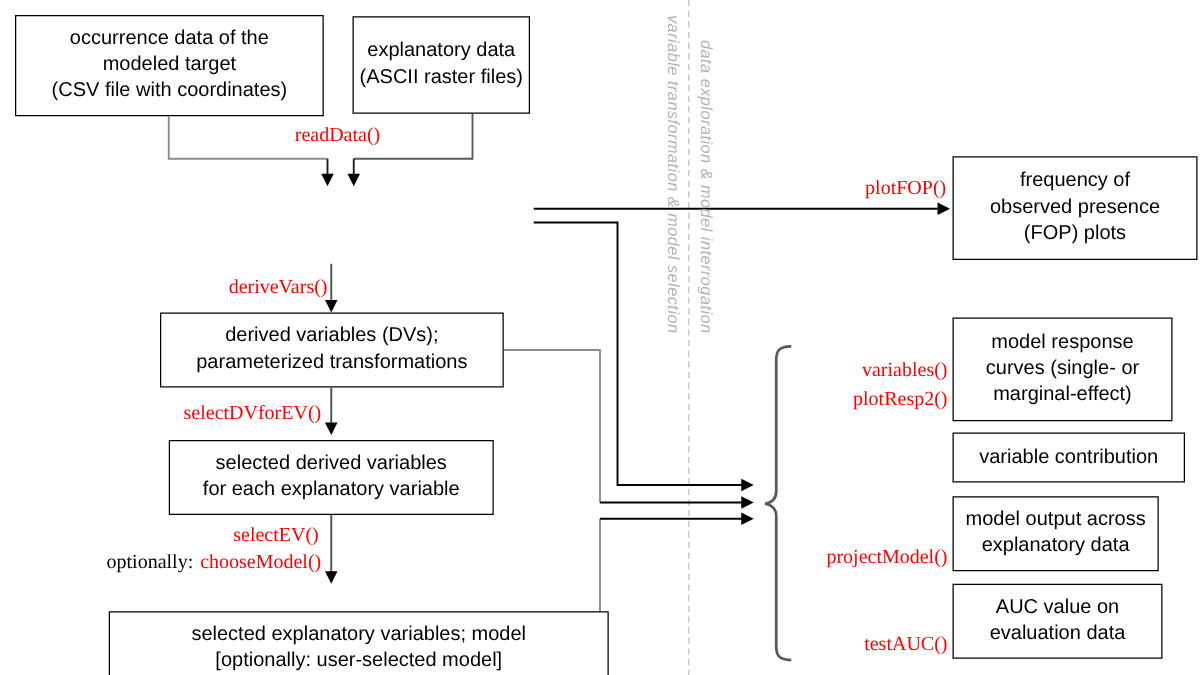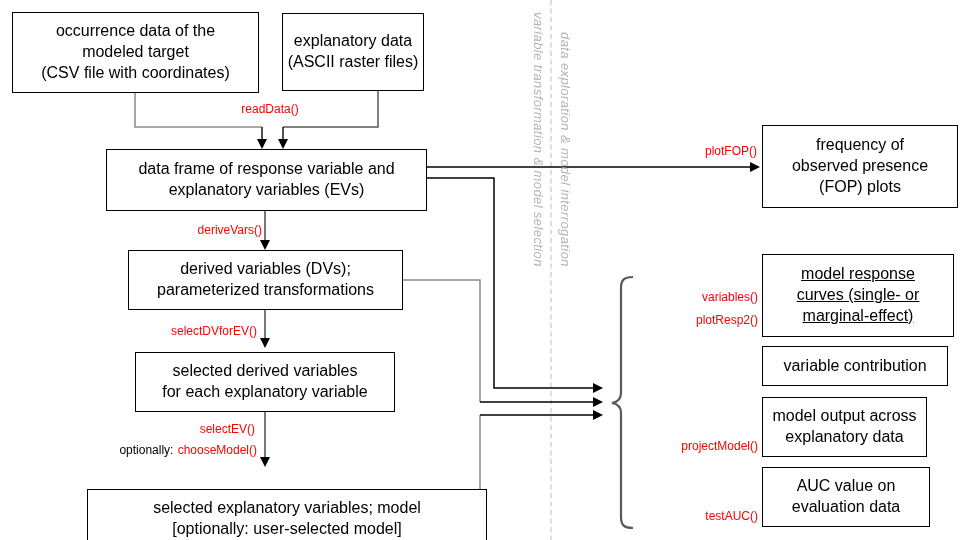--- a/index.html
+++ b/index.html
@@ -31,24 +31,25 @@
     white-space: pre-line;
     font-size: 16px;
     line-height: 1.3;
     color: #000000;
     box-sizing: border-box;
     z-index: 2;
   }
   .fn {
     position: absolute;
     color: #ff0000;
-    font-size: 12px;
+    font-size: 16px;
     line-height: 20px;
     white-space: nowrap;
     z-index: 3;
+    font-family: Liberation Serif, serif;
   }
   .fn.right-align { text-align: center; }
   .fn .plain { color: #000000; margin-right: 0.35em; }
   .axis-label {
     position: absolute;
     transform: rotate(90deg);
     transform-origin: 0 0;
     white-space: nowrap;
     font-size: 13px;
     font-style: italic;
@@ -101,33 +102,31 @@
     <path d="M603,415 l-10,-5 v10 z" fill="#000000"></path>
 
     <path d="M633,277 C623,277 621,281 621,288 L621,393 C621,399 618,402 612,403 C618,404 621,407 621,413 L621,517 C621,524 623,528 633,528" stroke="#595959" stroke-width="2.2" fill="none"></path>
   </svg>
 
   <div class="box" style="left:12px; top:12px; width:247px; height:81px;">occurrence data of the
 modeled target
 (CSV file with coordinates)</div>
   <div class="box" style="left:282px; top:13px; width:142px; height:78px;">explanatory data
 (ASCII raster files)</div>
-  <div class="box" style="left:106px; top:149px; width:321px; height:62px;">data frame of response variable and
-explanatory variables (EVs)</div>
   <div class="box" style="left:135px; top:352px; width:260px; height:60px;">selected derived variables
 for each explanatory variable</div>
   <div class="box" style="left:128px; top:250px; width:275px; height:60px;">derived variables (DVs);
 parameterized transformations</div>
   <div class="box" style="left:87px; top:489px; width:400px; height:60px;">selected explanatory variables; model
 [optionally: user-selected model]</div>
 
   <div class="box" style="left:762px; top:125px; width:196px; height:83px;">frequency of
 observed presence
 (FOP) plots</div>
-  <div class="box" style="left:762px; top:254px; width:192px; height:83px;text-decoration:underline;">model response
+  <div class="box" style="left:762px; top:254px; width:176px; height:83px;">model response
 curves (single- or
 marginal-effect)</div>
   <div class="box" style="left:762px; top:346px; width:186px; height:40px;text-align:right;">variable contribution</div>
   <div class="box" style="left:762px; top:397px; width:165px; height:60px;">model output across
 explanatory data</div>
   <div class="box" style="left:762px; top:467px; width:168px; height:60px;">AUC value on
 evaluation data</div>
 
   <div class="fn" style="left:200px; top:99px; width:140px; text-align:center;">readData()</div>
   <div class="fn right-align" style="right:698px; top:220px;">deriveVars()</div>

